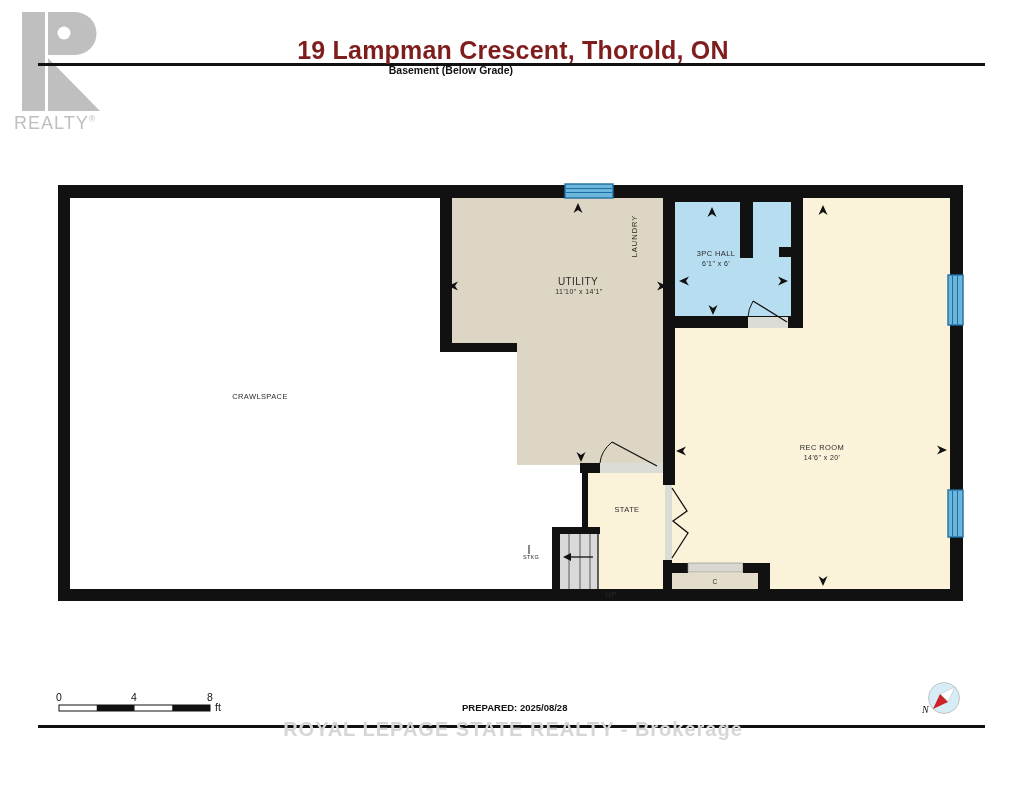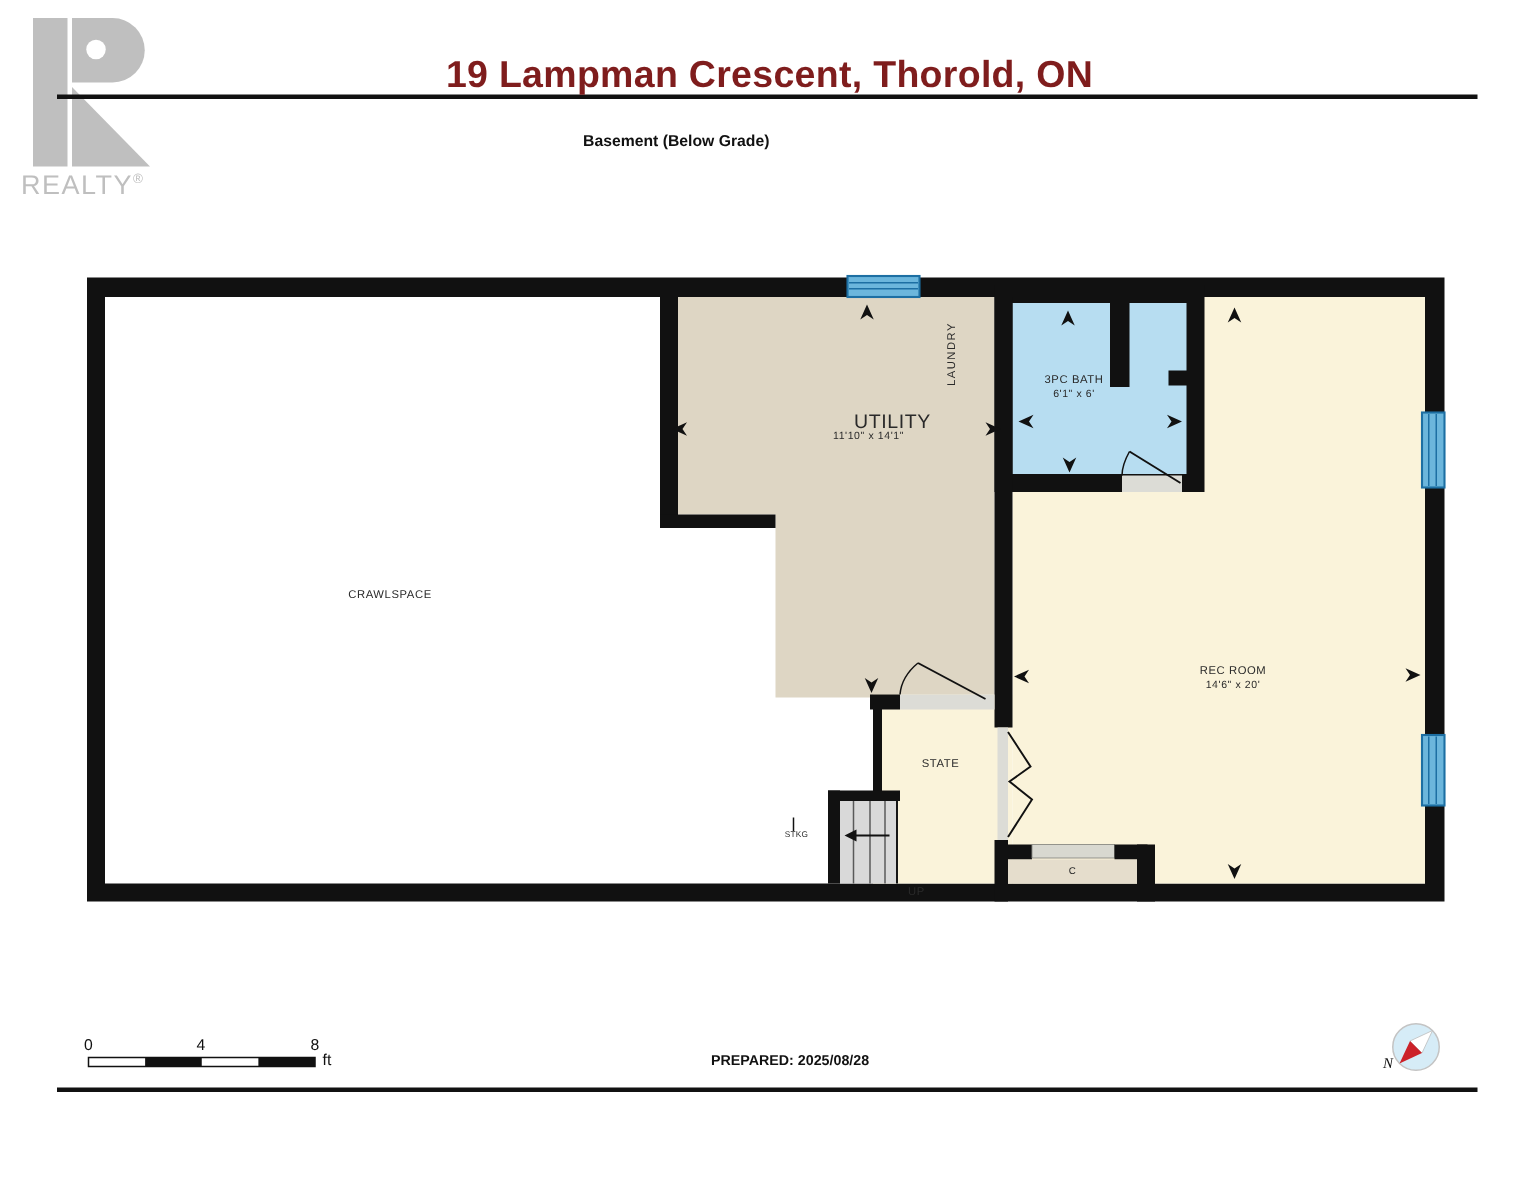--- a/index.html
+++ b/index.html
@@ -24,28 +24,28 @@
   .f-window{fill:var(--window-fill);stroke:var(--window-line);stroke-width:1.4;}
   .s-window{stroke:var(--window-line);stroke-width:1;}
   .s-thin{stroke:#111;stroke-width:1.3;fill:none;}
   .s-arc{stroke:#111;stroke-width:1;fill:none;}
   .s-tread{stroke:#5a5a5a;stroke-width:1;}
   .lbl{position:absolute;z-index:3;color:#2a2a2a;letter-spacing:.4px;white-space:nowrap;
        transform:translate(-50%,-50%);text-align:center;}
   .hdr{position:absolute;z-index:3;white-space:nowrap;}
   .title{left:513px;top:36px;transform:translateX(-50%);font-size:25px;font-weight:bold;
          color:#7f1d1d;letter-spacing:.2px;}
-  .floor-label{right:511px;top:88px;font-size:10.5px;font-weight:bold;color:#111;}
+  .floor-label{right:511px;top:64px;font-size:10.5px;font-weight:bold;color:#111;}
   .areas{left:525px;top:71px;font-size:10.5px;line-height:16.6px;color:#111;}
   .rule{position:absolute;left:38px;width:947px;background:#111;z-index:2;}
   .logo-text{left:14px;top:113px;font-size:18px;color:var(--logo-gray);letter-spacing:1px;z-index:3;}
   .logo-text sup{font-size:9px;}
   .watermark{left:513px;top:718px;transform:translateX(-50%);z-index:3;font-size:20px;
              font-weight:bold;color:var(--watermark-gray);letter-spacing:1px;}
-  .prepared{left:462px;top:702px;font-size:9.5px;font-weight:bold;color:#111;z-index:4;margin-left:12px;}
+  .prepared{left:462px;top:702px;font-size:9.5px;font-weight:bold;color:#111;z-index:4;}
   .disclaimer{left:38px;top:733px;font-size:8.7px;color:#111;z-index:4;letter-spacing:.1px;}
   .scale-num{position:absolute;z-index:3;font-size:10.5px;color:#111;transform:translateX(-50%);}
   .scale-unit{position:absolute;left:215px;top:701px;font-size:10.5px;color:#111;z-index:3;}
   .compass-n{position:absolute;left:922px;top:704px;z-index:3;font-size:10px;font-style:italic;
              font-family:"Liberation Serif", serif;color:#111;}
 </style>
 </head>
 <body>
 
 <div class="page">
@@ -162,32 +162,33 @@
   </svg>
 
   <div class="rule" style="top:63px;height:2.5px;"></div>
   <div class="rule" style="top:725px;height:2.5px;"></div>
 
   <div class="hdr title">19 Lampman Crescent, Thorold, ON</div>
   <div class="hdr floor-label">Basement (Below Grade)</div>
   <div class="hdr logo-text"><span>REALTY</span><sup>®</sup></div>
 
   <div class="lbl" style="left:260px;top:396px;font-size:7.5px;">CRAWLSPACE</div>
-  <div class="lbl" style="left:595px;top:281px;font-size:13px;">UTILITY</div>
+  <div class="lbl" style="left:578px;top:281px;font-size:10px;">UTILITY</div>
   <div class="lbl" style="left:579px;top:290.5px;font-size:7px;">11'10" x 14'1"</div>
   <div class="lbl" style="left:634px;top:236px;font-size:7.5px;letter-spacing:1px;transform:translate(-50%,-50%) rotate(-90deg);">LAUNDRY</div>
-  <div class="lbl" style="left:716px;top:253px;font-size:7.5px;">3PC BATH</div>
+  <div class="lbl" style="left:716px;top:253px;font-size:7.5px;">3PC HALL</div>
   <div class="lbl" style="left:716px;top:262.5px;font-size:7px;">6'1" x 6'</div>
   <div class="lbl" style="left:822px;top:447px;font-size:7.5px;">REC ROOM</div>
   <div class="lbl" style="left:822px;top:456.5px;font-size:7px;">14'6" x 20'</div>
   <div class="lbl" style="left:627px;top:509px;font-size:7.5px;">STATE</div>
   <div class="lbl" style="left:611px;top:557px;font-size:7.5px;margin-top:37px;">UP</div>
   <div class="lbl" style="left:531px;top:557px;font-size:5.5px;letter-spacing:.2px;">STKG</div>
   <div class="lbl" style="left:715px;top:580.5px;font-size:6.5px;">C</div>
 
   <div class="scale-num" style="left:59px;top:691px;">0</div>
   <div class="scale-num" style="left:134px;top:691px;">4</div>
   <div class="scale-num" style="left:210px;top:691px;">8</div>
   <div class="scale-unit">ft</div>
   <div class="hdr prepared">PREPARED: 2025/08/28</div>
+  <div class="hdr watermark">ROYAL LEPAGE STATE REALTY - Brokerage</div>
   <div class="compass-n">N</div>
 
 </div>
 
 </body></html>

